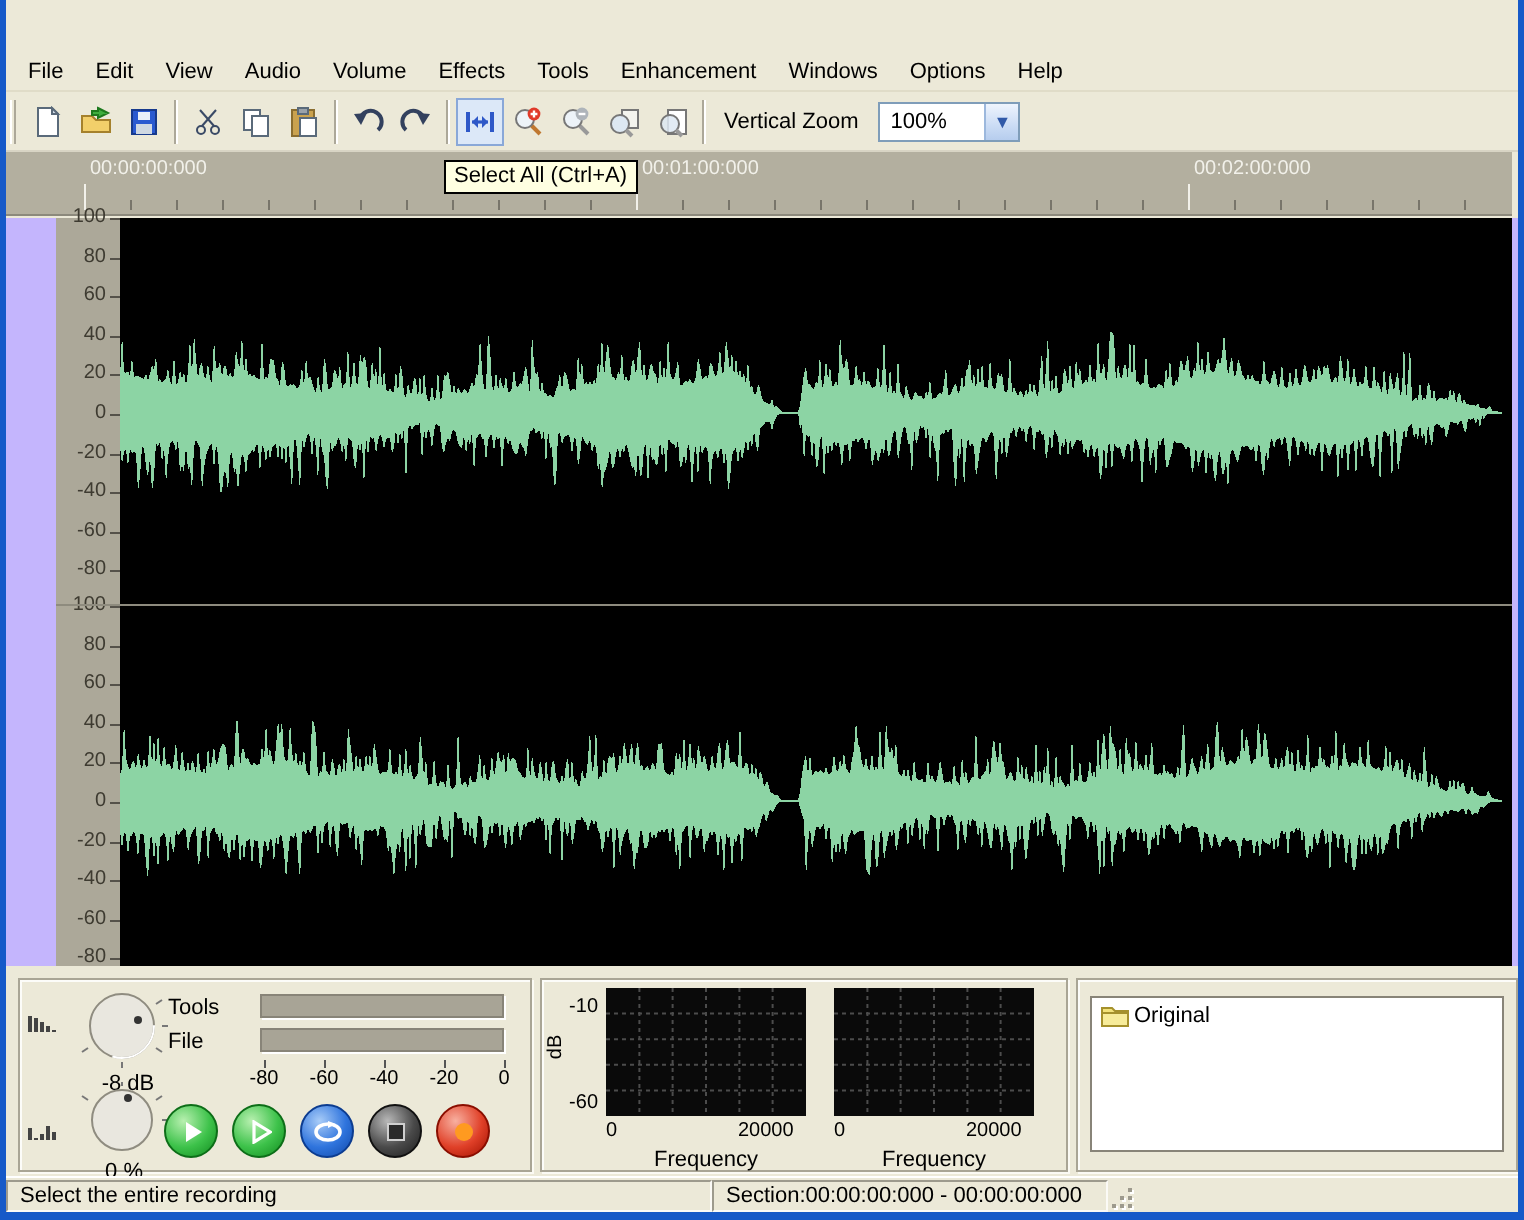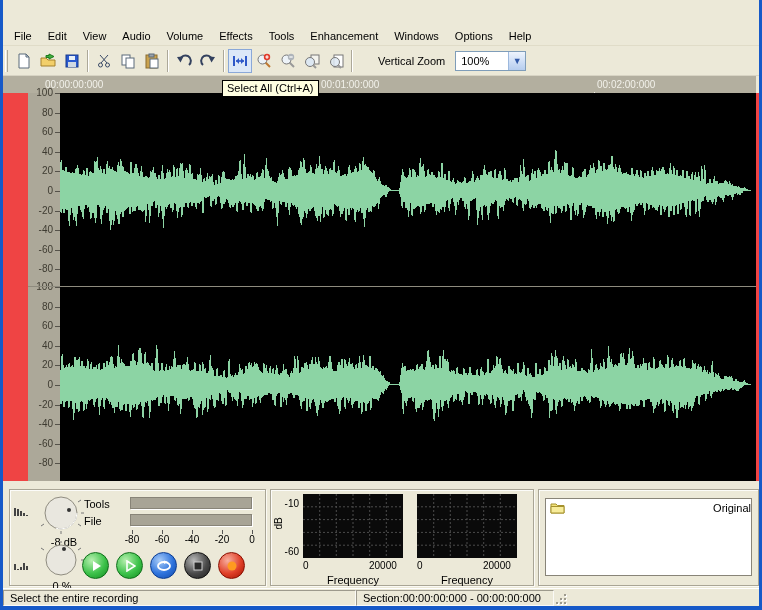--- a/index.html
+++ b/index.html
@@ -28,35 +28,35 @@
     display:flex; align-items:center; padding-left:3px; border-bottom:1px solid #e0dcc8;}
   .menu-item { padding:2px 8px; cursor:default; }
 
   
   .toolbar { position:absolute; left:0; top:46px; width:756px; height:30px; background:#ece9d8;
     display:flex; align-items:center; border-bottom:1px solid #d8d4c4; }
   .tb-grip { width:3px; height:22px; margin:0 4px 0 2px; border-left:1px solid #fff; border-right:1px solid #aca899; }
   .tb-btn { width:24px; height:24px; display:flex; align-items:center; justify-content:center; border:1px solid transparent; }
   .tb-btn.active { border:1px solid #8aa8d8; background:#dce8f8; }
   .tb-sep { width:2px; height:22px; margin:0 3px; border-left:1px solid #aca899; border-right:1px solid #fff; }
-  .tb-label { margin-left:22px; margin-right:10px; }
+  .tb-label { margin-left:6px; margin-right:10px; }
   .combo { width:71px; height:20px; border:1px solid #7f9db9; background:#fff; display:flex; align-items:center; }
   .combo-value { flex:1; padding-left:5px; }
   .combo-arrow { width:17px; height:18px; background:linear-gradient(180deg,#eef4fd,#cbdcf5 60%,#b6cdee);
     border-left:1px solid #9cb8dd; display:flex; align-items:center; justify-content:center; color:#3059a8; font-size:9px; }
 
   
   .ruler { position:absolute; left:0; top:76px; width:753px; height:32px; background:#b3af9f;
     border-bottom:1px solid #8c897c; overflow:hidden; }
   .rtick { position:absolute; bottom:2px; width:1px; height:5px; background:#78756a; }
   .rtick.major { height:13px; background:#f2f1ea; }
   .rlabel { position:absolute; top:3px; color:#f2f1ea; font-size:10px; white-space:nowrap; }
 
   
-  .wavearea { position:absolute; left:0; top:93px; width:756px; height:388px; background:#ef4444; }
+  .wavearea { position:absolute; left:0; top:109px; width:756px; height:388px; background:#c4b5fd; }
   .scalecol { position:absolute; left:25px; top:0; width:32px; height:388px; background:#aca899; }
   .sc-label { position:absolute; right:7px; width:26px; text-align:right; font-size:10px; color:#3e3b31; }
   .sc-tick { position:absolute; right:0; width:5px; height:1px; background:#55524a; }
   .blackarea { position:absolute; left:57px; top:0; width:696px; height:388px; background:#000; }
   .blackarea svg { display:block; }
   .ch-sep { position:absolute; left:25px; top:193px; width:728px; height:1px; background:#8e8b7e; z-index:3; }
 
   
   .tooltip { position:absolute; left:219px; top:80px; background:#ffffe1; border:1px solid #000;
     padding:1px 4px 2px 4px; z-index:50; white-space:nowrap; }
@@ -88,21 +88,21 @@
   .spec-ylab { position:absolute; left:1px; top:28px; transform:rotate(-90deg); transform-origin:center; font-size:10px; }
   .spec-num { position:absolute; font-size:10px; }
   .spec-xlab { position:absolute; top:84px; width:100px; text-align:center; font-size:11px; }
 
   .listview { position:absolute; left:6px; top:8px; right:6px; height:78px; background:#fff;
     border:1px solid #888478; }
   .lv-header { display:flex; height:17px; background:#ece9d8; border-bottom:1px solid #cfccbe; }
   .lv-hcell { padding:2px 6px; border-right:1px solid #cfccbe; }
   .lv-hcell.c1 { width:105px; }
   .lv-hcell.c2 { flex:1; border-right:none; }
-  .lv-row { display:flex; align-items:center; height:17px; padding-left:4px; gap:2px;justify-content:space-between; }
+  .lv-row { display:flex; align-items:center; height:17px; padding-left:4px; gap:2px; }
 
   
   .statusbar { position:absolute; left:0; top:588px; width:756px; height:18px; background:#ece9d8;
     border-top:1px solid #fff; display:flex; align-items:stretch; padding-top:1px; }
   .sb-cell { border:1px solid; border-color:#9d9a8d #fbfaf6 #fbfaf6 #9d9a8d; padding:1px 6px;
     white-space:nowrap; overflow:hidden; }
   .sb-cell.c1 { width:353px; }
   .sb-cell.c2 { width:198px; }
   .sb-cell.c3 { flex:1; }
   .sb-grip { width:14px; position:relative; }

